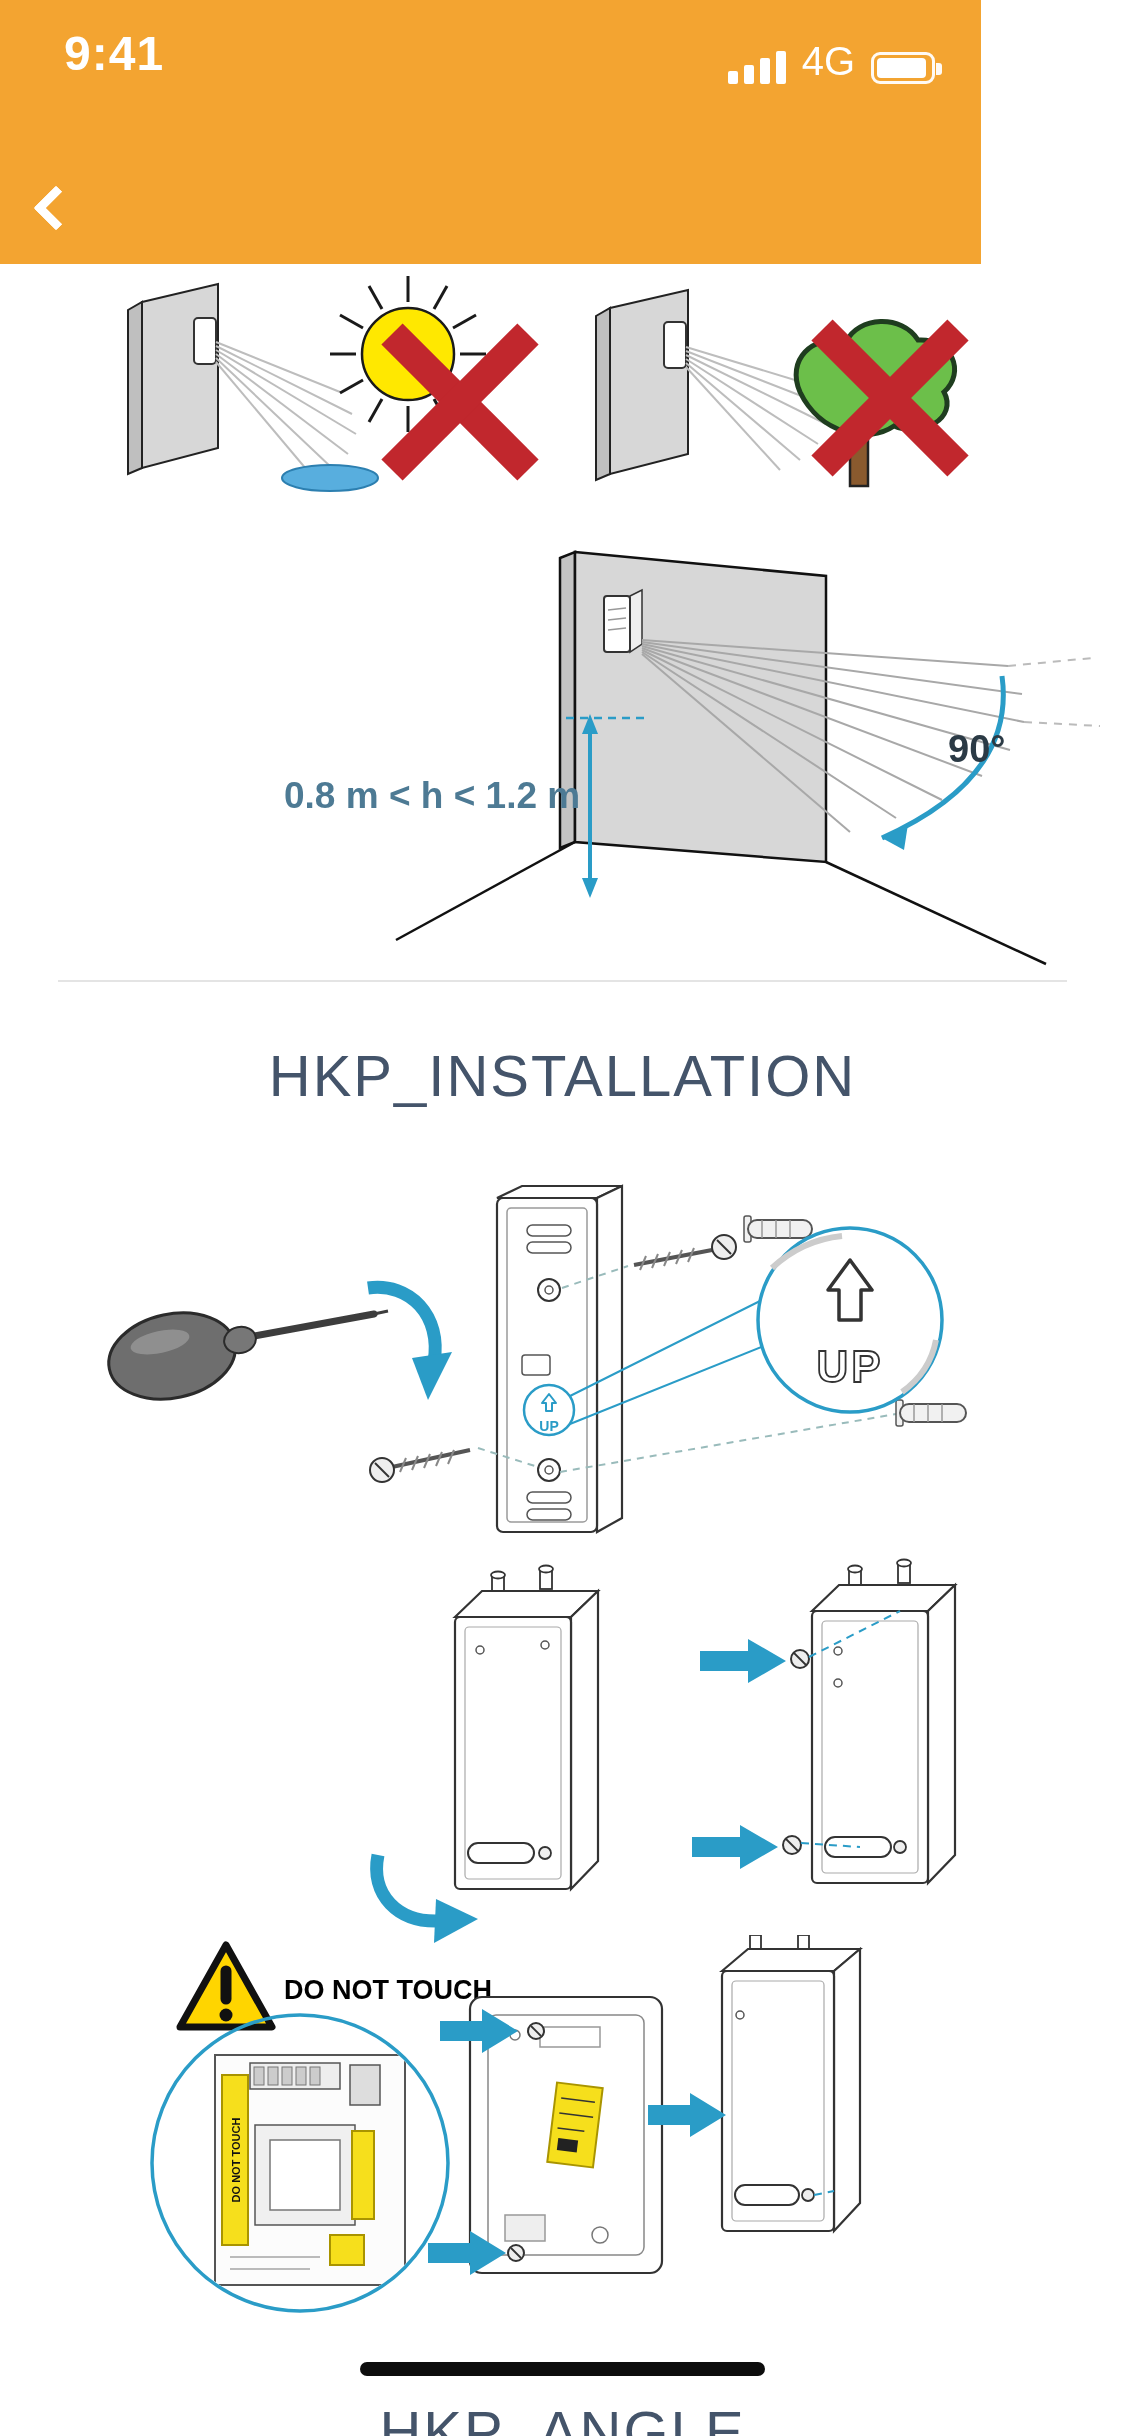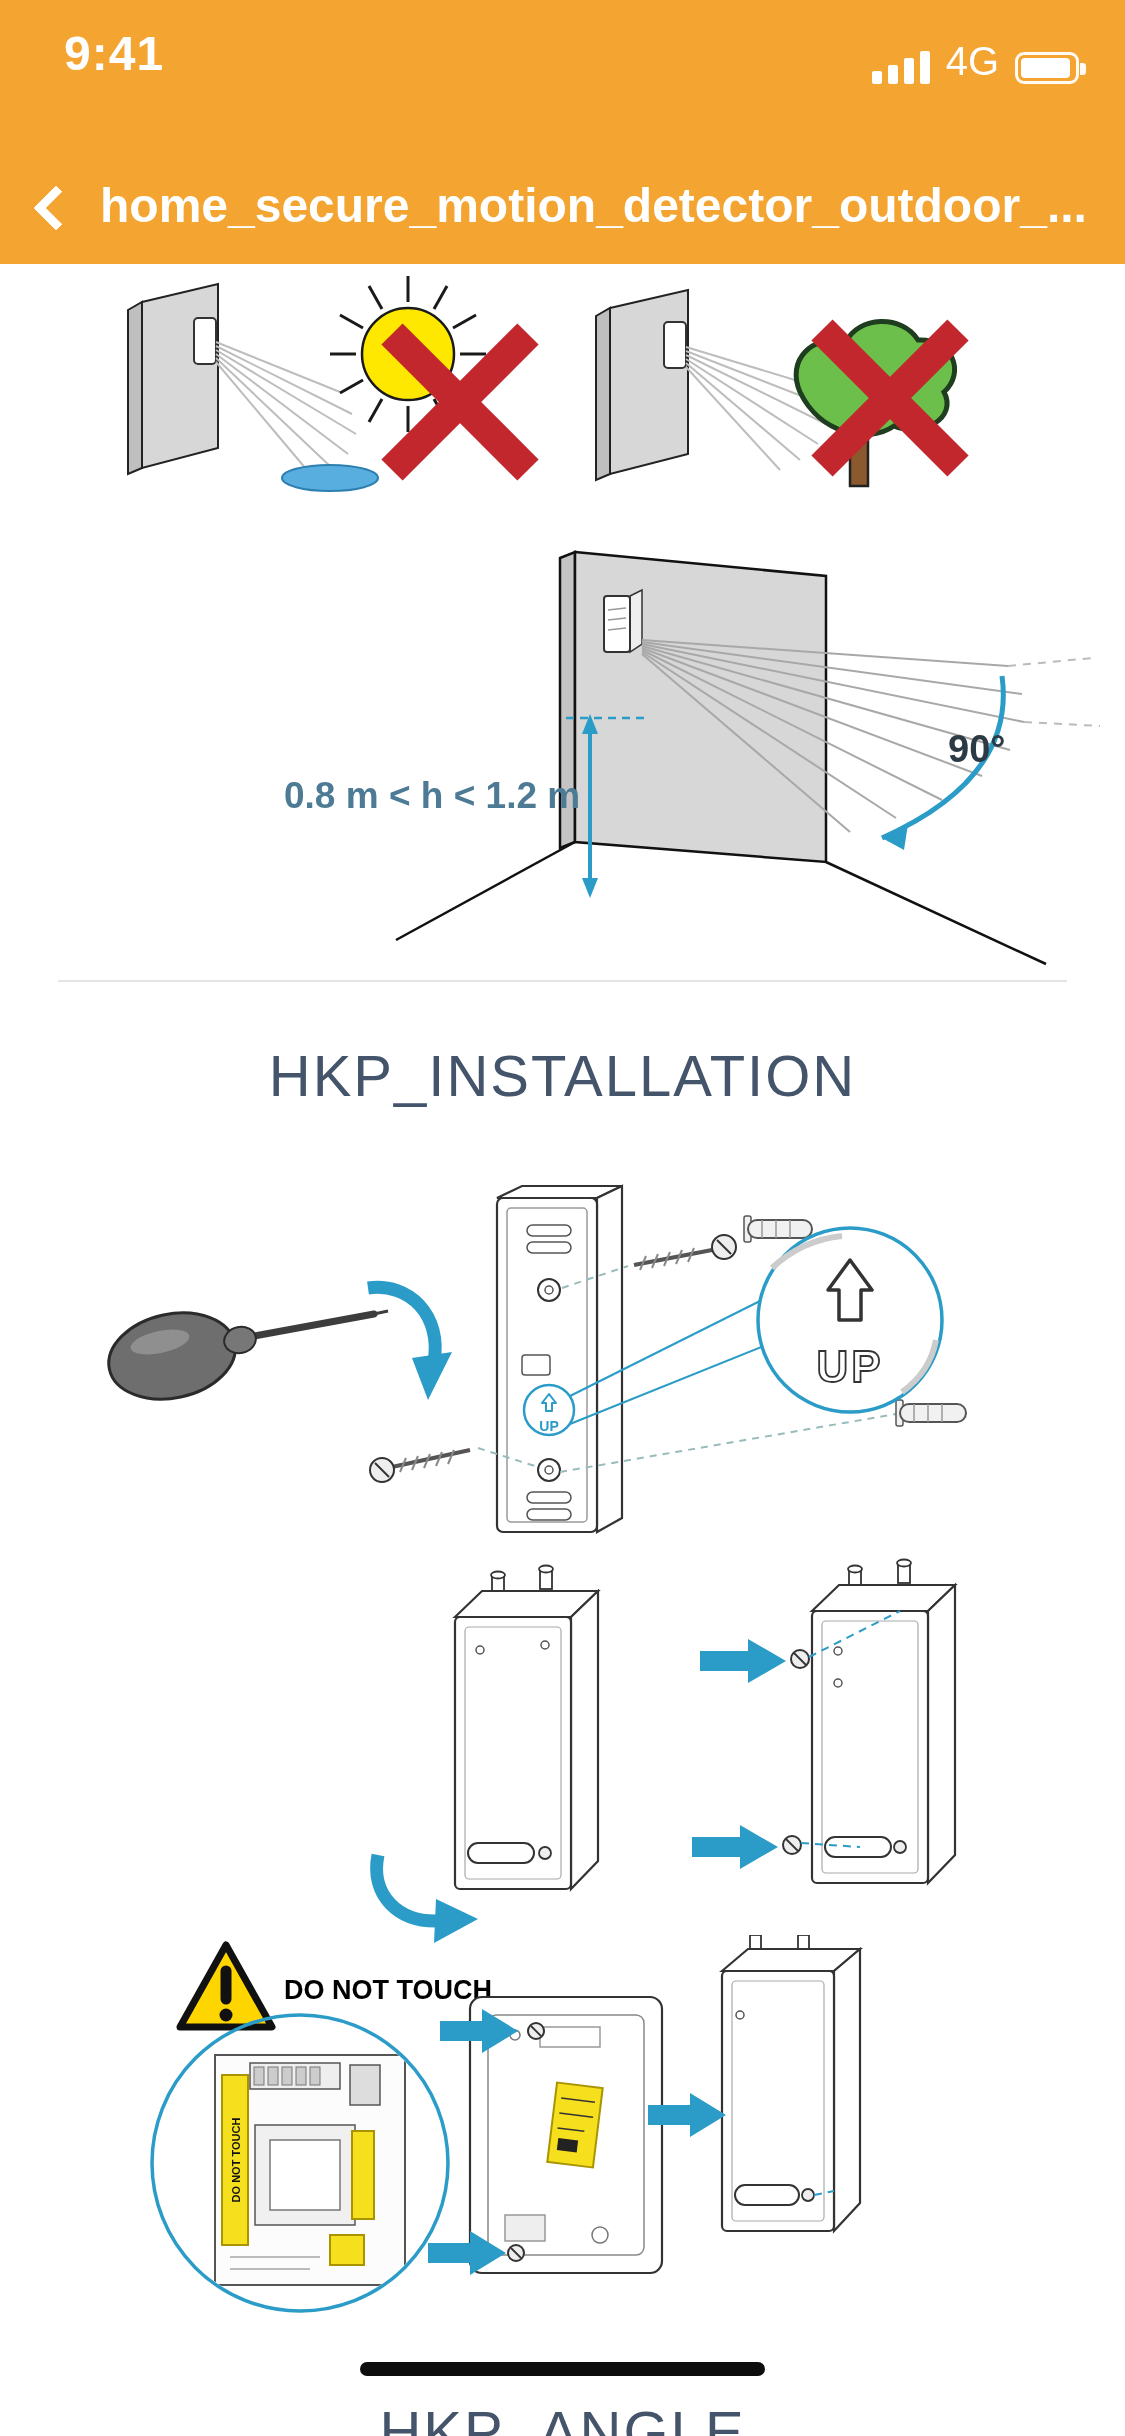--- a/index.html
+++ b/index.html
@@ -3,21 +3,21 @@
 <meta charset="utf-8">
 <style>
   * { margin:0; padding:0; box-sizing:border-box; }
   html,body { background:#222; }
   .phone {
     position:relative; width:1125px; height:2436px; margin:0 auto;
     background:#fff; overflow:hidden;
     font-family:"Liberation Sans", sans-serif;
   }
   
-  .topbar { position:absolute; top:0; left:0; width:1125px; height:264px; background:#F3A431; z-index:6; }
+  .topbar { position:absolute; top:0; left:0; width:981px; height:264px; background:#F3A431; z-index:6; }
   .time { position:absolute; left:64px; top:26px; font-size:48px; font-weight:700; color:#fff; letter-spacing:1px; }
   .status-right { position:absolute; right:46px; top:36px; display:flex; align-items:flex-end; gap:16px; height:48px; }
   .sig { display:flex; align-items:flex-end; gap:6px; height:34px; }
   .sig i { display:block; width:10px; background:#fff; border-radius:2px; }
   .sig i:nth-child(1){height:13px}.sig i:nth-child(2){height:19px}
   .sig i:nth-child(3){height:26px}.sig i:nth-child(4){height:33px}
   .network { font-size:40px; font-weight:400; color:#fff; }
   .batt { position:relative; width:64px; height:32px; border:3px solid rgba(255,255,255,.95); border-radius:9px; }
   .batt::after { content:""; position:absolute; right:-10px; top:8px; width:6px; height:12px; background:rgba(255,255,255,.95); border-radius:0 3px 3px 0; }
   .batt .fill { position:absolute; left:3px; top:3px; bottom:3px; width:49px; background:#fff; border-radius:4px; }
@@ -54,21 +54,20 @@
           <i></i>
         </span>
       <span class="network">4G</span>
       <span class="batt">
           <span class="fill"></span>
         </span>
     </div>
     <div class="back-button">
       <span class="chev"></span>
     </div>
-    <div class="nav-title">home_secure_motion_detector_outdoor_...</div>
   </header>
 
   <main class="doc"></main>
 
   <svg id="svg-warnings" class="block" width="1125" height="260" viewBox="0 0 1125 260">
 
     <g>
       <polygon points="128,38 142,30 142,196 128,202" fill="#bfbfbf" stroke="#222" stroke-width="2"></polygon>
       <polygon points="142,30 218,12 218,176 142,196" fill="#d7d7d7" stroke="#222" stroke-width="2"></polygon>
       <rect x="194" y="46" width="22" height="46" rx="4" fill="#fff" stroke="#333" stroke-width="2"></rect>

